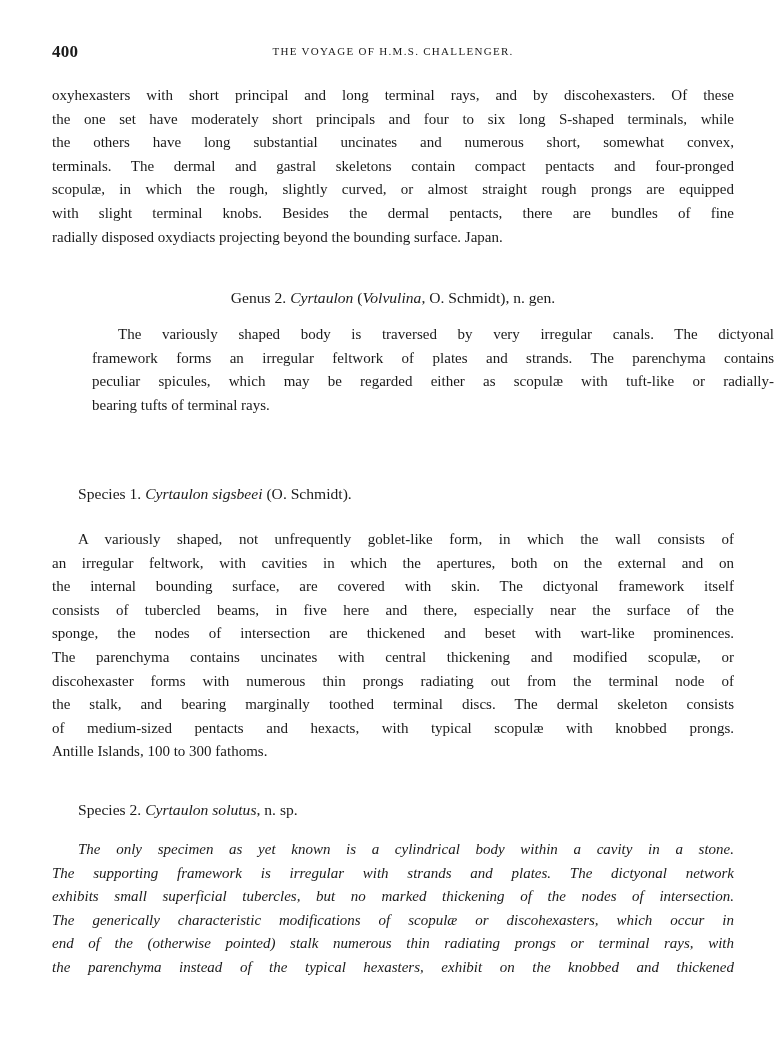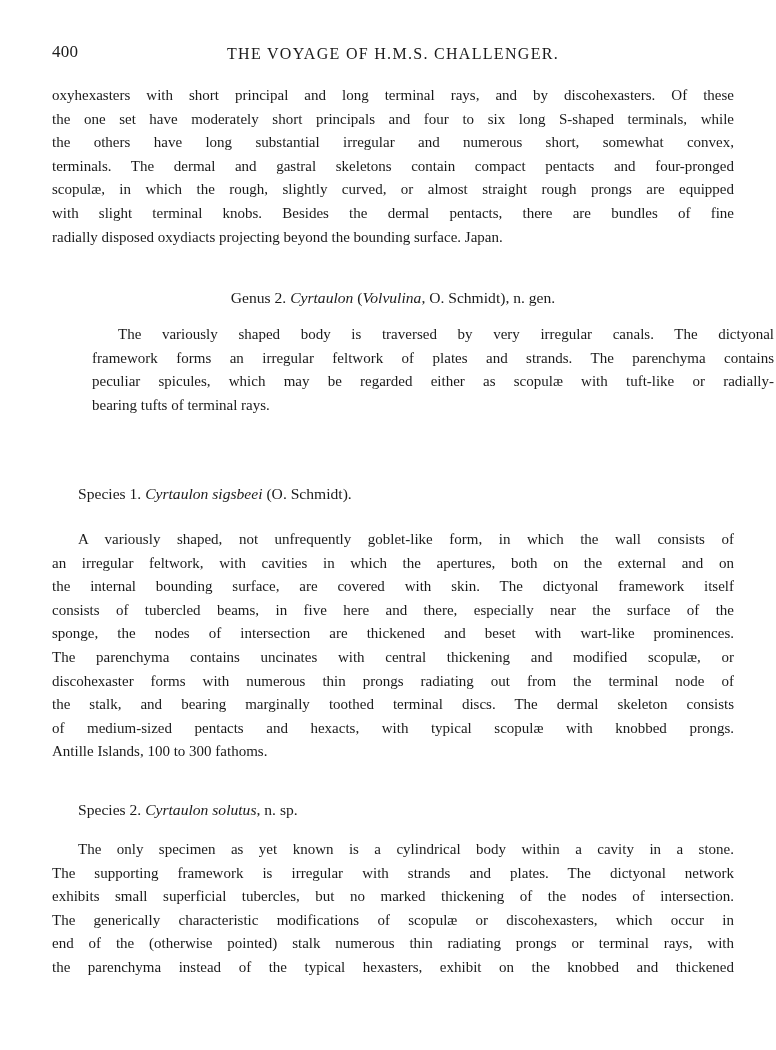--- a/index.html
+++ b/index.html
@@ -3,23 +3,23 @@
   <meta charset="utf-8">
   <style>
     html, body { margin: 0; padding: 0; }
     body {
       width: 776px; height: 1050px; background: #ffffff; color: #1a1a1a;
       font-family: "Liberation Serif", "DejaVu Serif", serif;
       position: relative; overflow: hidden;
     }
     .page { position: absolute; left: 52px; top: 0; width: 682px; }
     .header { position: absolute; top: 42px; left: 0; width: 682px; height: 24px; }
-    .page-num { position: absolute; left: 0; top: 0; font-size: 17px; font-weight: normal; letter-spacing: 0.2px; }
+    .page-num { position: absolute; left: 0; top: 0; font-size: 17px; font-weight: bold; letter-spacing: 0.2px; }
     .running-title { position: absolute; left: 0; width: 682px; top: 3px; text-align: center;
-      font-size: 16px; letter-spacing: 1.3px; }
+      font-size: 11px; letter-spacing: 1.3px; }
     .block { position: absolute; left: 0; width: 682px; font-size: 15px; line-height: 23.6px; }
     .line { display: block; text-align: justify; text-align-last: justify; white-space: nowrap; height: 23.6px; overflow: visible; }
     .line.last { text-align-last: left; }
     .line.indent { padding-left: 26px; }
     .heading { position: absolute; font-size: 15.6px; line-height: 20px; white-space: nowrap; }
     .centered { left: 0; width: 682px; text-align: center; }
     i { font-style: italic; }
   </style>
 </head>
 <body>
@@ -27,21 +27,21 @@
 <div class="page">
 
   <div class="header">
     <span class="page-num">400</span>
     <div class="running-title">THE VOYAGE OF H.M.S. CHALLENGER.</div>
   </div>
 
   <div class="block" style="top:84px;">
     <span class="line">oxyhexasters with short principal and long terminal rays, and by discohexasters.  Of these</span>
     <span class="line">the one set have moderately short principals and four to six long S-shaped terminals, while</span>
-    <span class="line">the others have long substantial irregular and numerous short, somewhat convex,</span>
+    <span class="line">the others have long substantial uncinates and numerous short, somewhat convex,</span>
     <span class="line">terminals.  The dermal and gastral skeletons contain compact pentacts and four-pronged</span>
     <span class="line">scopulæ, in which the rough, slightly curved, or almost straight rough prongs are equipped</span>
     <span class="line">with slight terminal knobs.  Besides the dermal pentacts, there are bundles of fine</span>
     <span class="line last">radially disposed oxydiacts projecting beyond the bounding surface.  Japan.</span>
   </div>
 
   <div class="heading centered" style="top:288px;">
     <span>Genus 2. </span><i>Cyrtaulon</i><span> (</span><i>Volvulina</i><span>, O. Schmidt), n. gen.</span>
   </div>
 
@@ -66,21 +66,21 @@
     <span class="line">discohexaster forms with numerous thin prongs radiating out from the terminal node of</span>
     <span class="line">the stalk, and bearing marginally toothed terminal discs.  The dermal skeleton consists</span>
     <span class="line">of medium-sized pentacts and hexacts, with typical scopulæ with knobbed prongs.</span>
     <span class="line last">Antille Islands, 100 to 300 fathoms.</span>
   </div>
 
   <div class="heading" style="left:26px; top:800px;">
     <span>Species 2. </span><i>Cyrtaulon solutus</i><span>, n. sp.</span>
   </div>
 
-  <div class="block" style="top:838px;">
+  <div class="block" style="top:838px;font-style:italic;">
     <span class="line indent">The only specimen as yet known is a cylindrical body within a cavity in a stone.</span>
     <span class="line">The supporting framework is irregular with strands and plates.  The dictyonal network</span>
     <span class="line">exhibits small superficial tubercles, but no marked thickening of the nodes of intersection.</span>
     <span class="line">The generically characteristic modifications of scopulæ or discohexasters, which occur in</span>
     <span class="line">end of the (otherwise pointed) stalk numerous thin radiating prongs or terminal rays, with</span>
     <span class="line">the parenchyma instead of the typical hexasters, exhibit on the knobbed and thickened</span>
   </div>
 
 </div>
 

